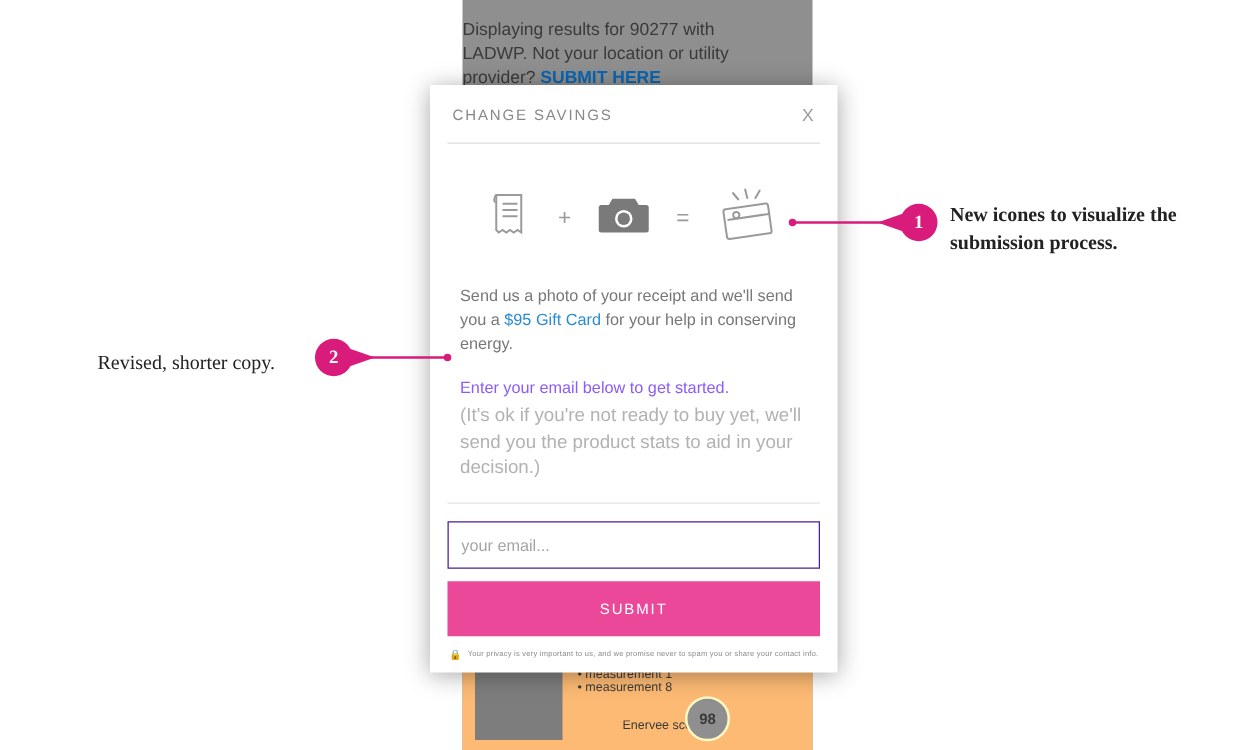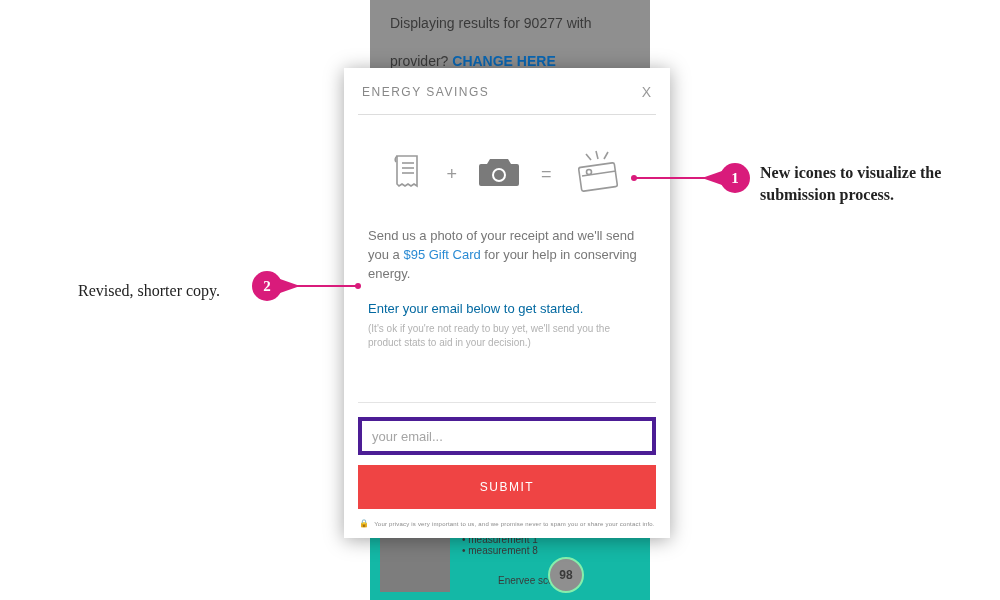--- a/index.html
+++ b/index.html
@@ -1,45 +1,45 @@
 <!DOCTYPE html>
 <html><head>
   <meta charset="utf-8">
   <style>
     * { box-sizing: border-box; margin: 0; padding: 0; }
     body { font-family: "Helvetica Neue", Helvetica, Arial, sans-serif; width: 1000px; height: 600px; position: relative; background: #fff; overflow: hidden; }
 
     .backdrop { position: absolute; left: 370px; top: 0; width: 280px; height: 600px; background: #8f8f8f; font-family: Arial, sans-serif; }
-    .backdrop .bd-text { padding: 14px 14px 0 20px; color: #3a3a3a; font-size: 14px; line-height: 1.35; }
+    .backdrop .bd-text { padding: 14px 14px 0 0; color: #3a3a3a; font-size: 14px; line-height: 1.35; }
     .backdrop .bd-link { color: #0a66b2; font-weight: bold; }
-    .bd-card { position: absolute; left: 370px; bottom: 0; width: 280px; height: 68px; background: #14b8a6; }
+    .bd-card { position: absolute; left: 370px; bottom: 0; width: 280px; height: 68px; background: #fdba74; }
     .bd-square { position: absolute; left: 10px; top: 0; width: 70px; height: 60px; background: #7d7d7d; }
     .bd-measure { position: absolute; left: 92px; top: 2px; font-size: 10px; color: #3a3a3a; }
     .bd-escore { position: absolute; left: 92px; top: 43px; font-size: 10px; color: #3a3a3a; padding-left: 36px; }
-    .bd-circle { position: absolute; left: 178px; top: 25px; width: 36px; height: 36px; border: 2px solid #86efac; background: #8f8f8f; border-radius: 50%; display: flex; align-items: center; justify-content: center; font-size: 12px; font-weight: bold; color: #3a3a3a; }
+    .bd-circle { position: absolute; left: 178px; top: 25px; width: 36px; height: 36px; border: 2px solid #fef9c3; background: #8f8f8f; border-radius: 50%; display: flex; align-items: center; justify-content: center; font-size: 12px; font-weight: bold; color: #3a3a3a; }
 
     .modal { position: absolute; left: 344px; top: 68px; width: 326px; height: 470px; background: #fff; box-shadow: 0 2px 18px rgba(0,0,0,.35); display: flex; flex-direction: column; }
     .modal-head { display: flex; justify-content: space-between; align-items: center; padding: 16px 18px 14px 18px; }
     .modal-title { color: #888; font-size: 12px; letter-spacing: 1.5px; font-weight: 400; }
     .close { color: #9a9a9a; font-size: 14px; font-weight: 300; letter-spacing: 1px; cursor: pointer; }
     .hr { height: 1px; background: #ddd; margin: 0 14px; }
 
     .icons-row { display: flex; align-items: center; justify-content: center; gap: 20px; padding: 34px 10px 28px; }
     .icons-row .sym { color: #9a9a9a; font-size: 18px; font-weight: 300; }
 
     .body-copy { padding: 0 24px; color: #777; font-size: 13px; line-height: 1.45; }
     .body-copy .gift { color: #2a8bd4; }
-    .body-copy .lead2 { margin-top: 16px; color: #0369a1; }
-    .body-copy .hint { color: #b2b2b2; font-size: 10px; margin-top: 4px; line-height: 1.35; }
+    .body-copy .lead2 { margin-top: 16px; color: #8b5cf6; }
+    .body-copy .hint { color: #b2b2b2; font-size: 15px; margin-top: 4px; line-height: 1.35; }
 
     .form-zone { margin-top: auto; padding: 12px 14px 10px; }
     .form-hr { height: 1px; background: #e4e4e4; margin-bottom: 14px; }
-    .email-input { width: 100%; height: 38px; border: 4px solid #4c1d95; padding: 0 10px; font-size: 13px; color: #404040; }
+    .email-input { width: 100%; height: 38px; border: 1px solid #4c1d95; padding: 0 10px; font-size: 13px; color: #404040; }
     .email-input::placeholder { color: #a5a5a5; }
-    .submit-btn { width: 100%; height: 44px; background: #ef4444; color: #fff; border: none; font-size: 12px; letter-spacing: 1.5px; margin-top: 10px; cursor: pointer; }
+    .submit-btn { width: 100%; height: 44px; background: #ec4899; color: #fff; border: none; font-size: 12px; letter-spacing: 1.5px; margin-top: 10px; cursor: pointer; }
     .privacy { display: flex; align-items: center; gap: 5px; margin-top: 10px; justify-content: center; }
     .privacy .lock { font-size: 8px; color: #8a8a8a; }
     .privacy .ptxt { font-size: 6px; color: #8a8a8a; letter-spacing: .2px; }
 
     .ann-text { position: absolute; font-family: Georgia, 'Times New Roman', serif; font-size: 16px; color: #222; line-height: 1.35; }
     .ann-right { left: 760px; top: 162px; width: 210px; font-weight: bold; }
     .ann-left { left: 78px; top: 280px; width: 150px; }
 
     .marker { position: absolute; width: 30px; height: 30px; border-radius: 50%; background: #d91b7b; display: flex; align-items: center; justify-content: center; color: #fff; font-weight: 600; font-family: Georgia, serif; font-size: 15px; }
     .marker::before { content: ""; position: absolute; width: 0; height: 0; }
@@ -53,37 +53,37 @@
     .leader.l1 { left: 632px; top: 177px; width: 74px; }
     .leader.l1::after { left: -1px; right: auto; }
     .leader.l2 { left: 296px; top: 285px; width: 64px; }
   </style>
 </head>
 <body>
 
 <div class="backdrop">
   <div class="bd-text">
     <span>Displaying results for 90277 with</span><br>
-    <br>
-    <span>provider? </span><span class="bd-link">CHANGE HERE</span>
+    <span>LADWP. Not your location or utility</span><br>
+    <span>provider? </span><span class="bd-link">SUBMIT HERE</span>
   </div>
 </div>
 <div class="bd-card">
   <div class="bd-square"></div>
   <div class="bd-measure">
     <div>• measurement 1</div>
     <div>• measurement 8</div>
   </div>
   <div class="bd-escore">Enervee score</div>
   <div class="bd-circle">98</div>
 </div>
 
 <div class="modal">
   <div class="modal-head">
-    <div class="modal-title">ENERGY SAVINGS</div>
+    <div class="modal-title">CHANGE SAVINGS</div>
     <div class="close">X</div>
   </div>
   <div class="hr"></div>
 
   <div class="icons-row">
     <span>
       <svg width="36" height="40" viewBox="0 0 36 40">
           <g fill="none" stroke="#9a9a9a" stroke-width="1.6">
             <path d="M7 4 h20 v30 l-3 -2 l-3 2 l-3 -2 l-3 2 l-3 -2 l-3 2 l-2 -2 z"></path>
             <path d="M7 4 c0 0 -3 3 -1 6"></path>

